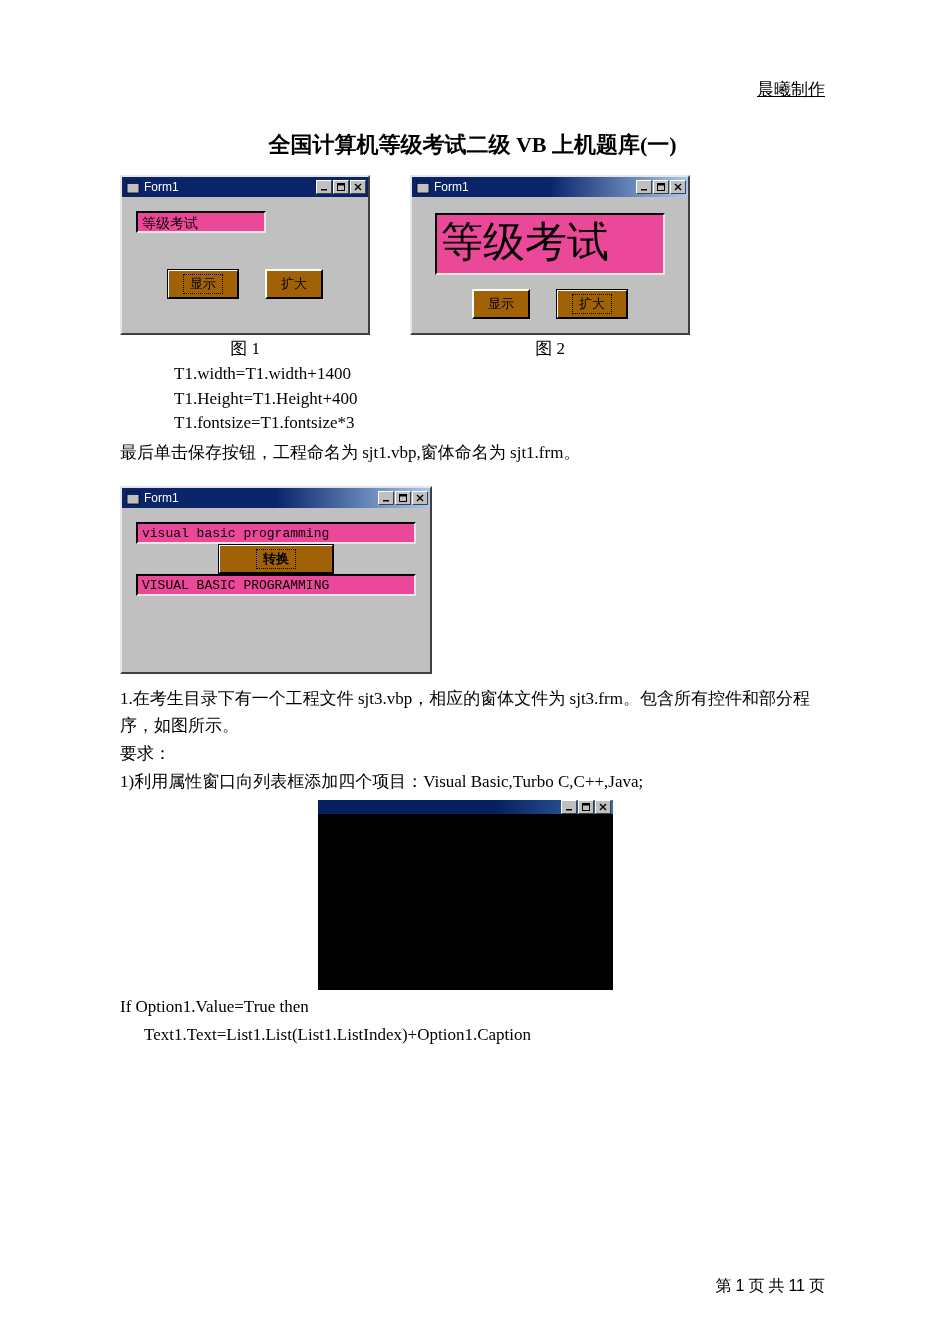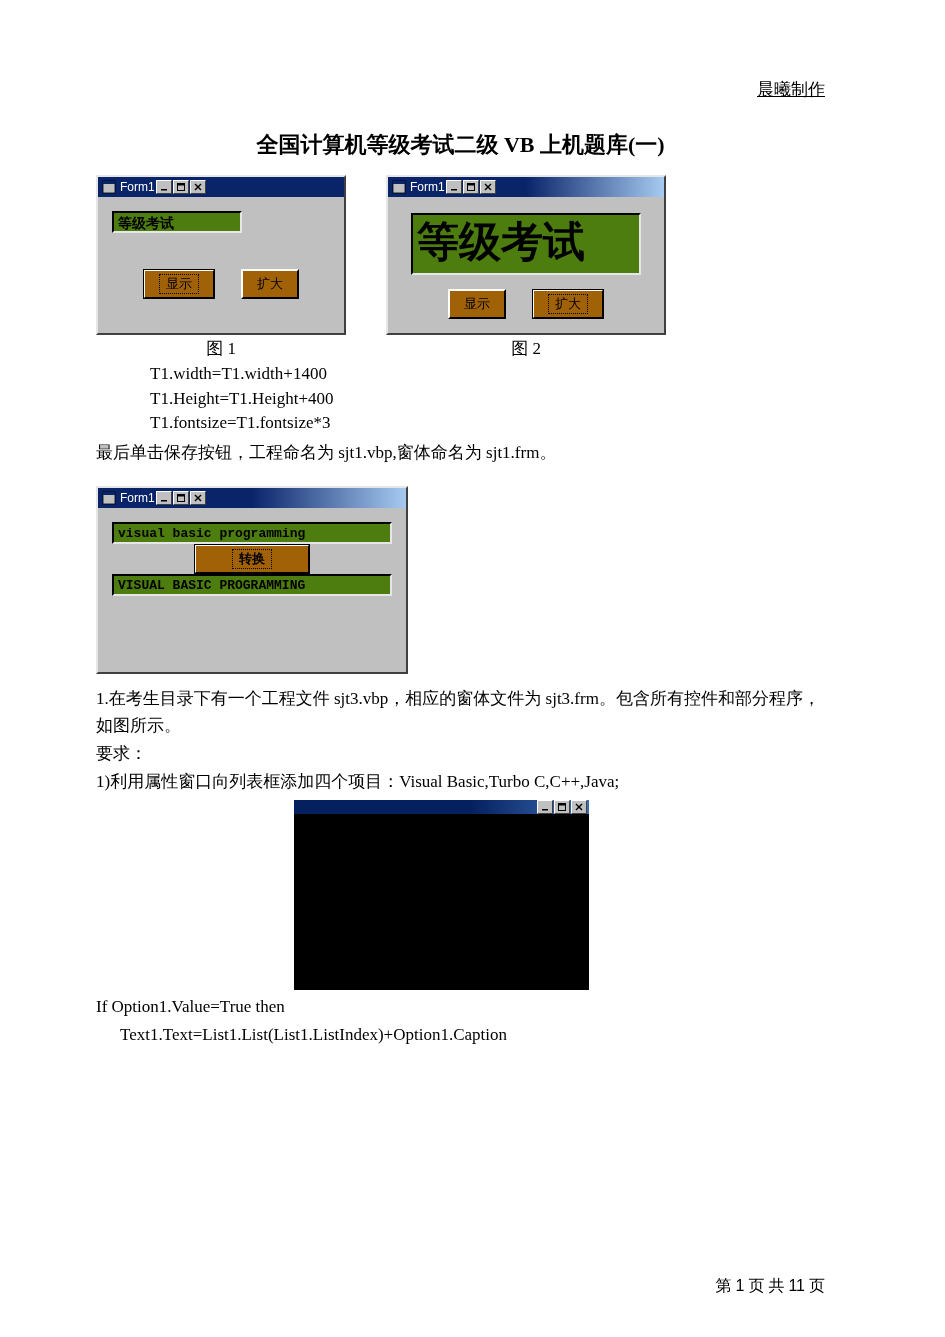--- a/index.html
+++ b/index.html
@@ -7,21 +7,21 @@
     margin: 0;
     padding: 0;
     background: #ffffff;
     font-family: "SimSun", "宋体", serif;
     width: 945px;
     height: 1337px;
     position: relative;
     color: #000;
   }
   .page {
-    padding: 80px 120px 40px 96px;
+    padding: 80px 120px 40px 120px;
   }
   .header-right {
     position: absolute;
     top: 78px;
     right: 120px;
     font-size: 17px;
     text-decoration: underline;
   }
   .doc-title {
     text-align: center;
@@ -47,20 +47,21 @@
     border-bottom-color: #404040;
     display: flex;
     flex-direction: column;
   }
   .titlebar {
     background: linear-gradient(90deg, #0a246a 0%, #0a246a 50%, #a6caf0 100%);
     color: #fff;
     height: 20px;
     display: flex;
     align-items: center;
+    justify-content: space-between;
     padding: 0 2px 0 4px;
     font-family: Tahoma, "MS Sans Serif", sans-serif;
     font-size: 12px;
   }
   .titlebar-dark {
     background: #0a246a;
   }
   .title-left { display: flex; align-items: center; gap: 4px; }
   .vbicon {
     width: 14px; height: 14px; display: inline-block;
@@ -78,29 +79,28 @@
     line-height: 1;
     margin-left: 1px;
   }
   .win-body {
     padding: 10px 14px;
     flex: 1;
     display: flex;
     flex-direction: column;
   }
   .vb-textbox {
-    background: #4d7c0f;
+    background: #ec4899;
     border: 2px inset #808080;
     border-top-color: #404040;
     border-left-color: #404040;
     border-right-color: #e6e6e6;
     border-bottom-color: #e6e6e6;
     padding: 2px 4px;
     font-family: "SimSun", "宋体", serif;
-    font-weight: bold;
   }
   .vb-button {
     background: #a16207;
     border: 2px outset #fff;
     border-right-color: #404040;
     border-bottom-color: #404040;
     font-family: "SimSun", "宋体", serif;
     font-size: 13px;
     padding: 3px 14px;
     display: inline-flex;

